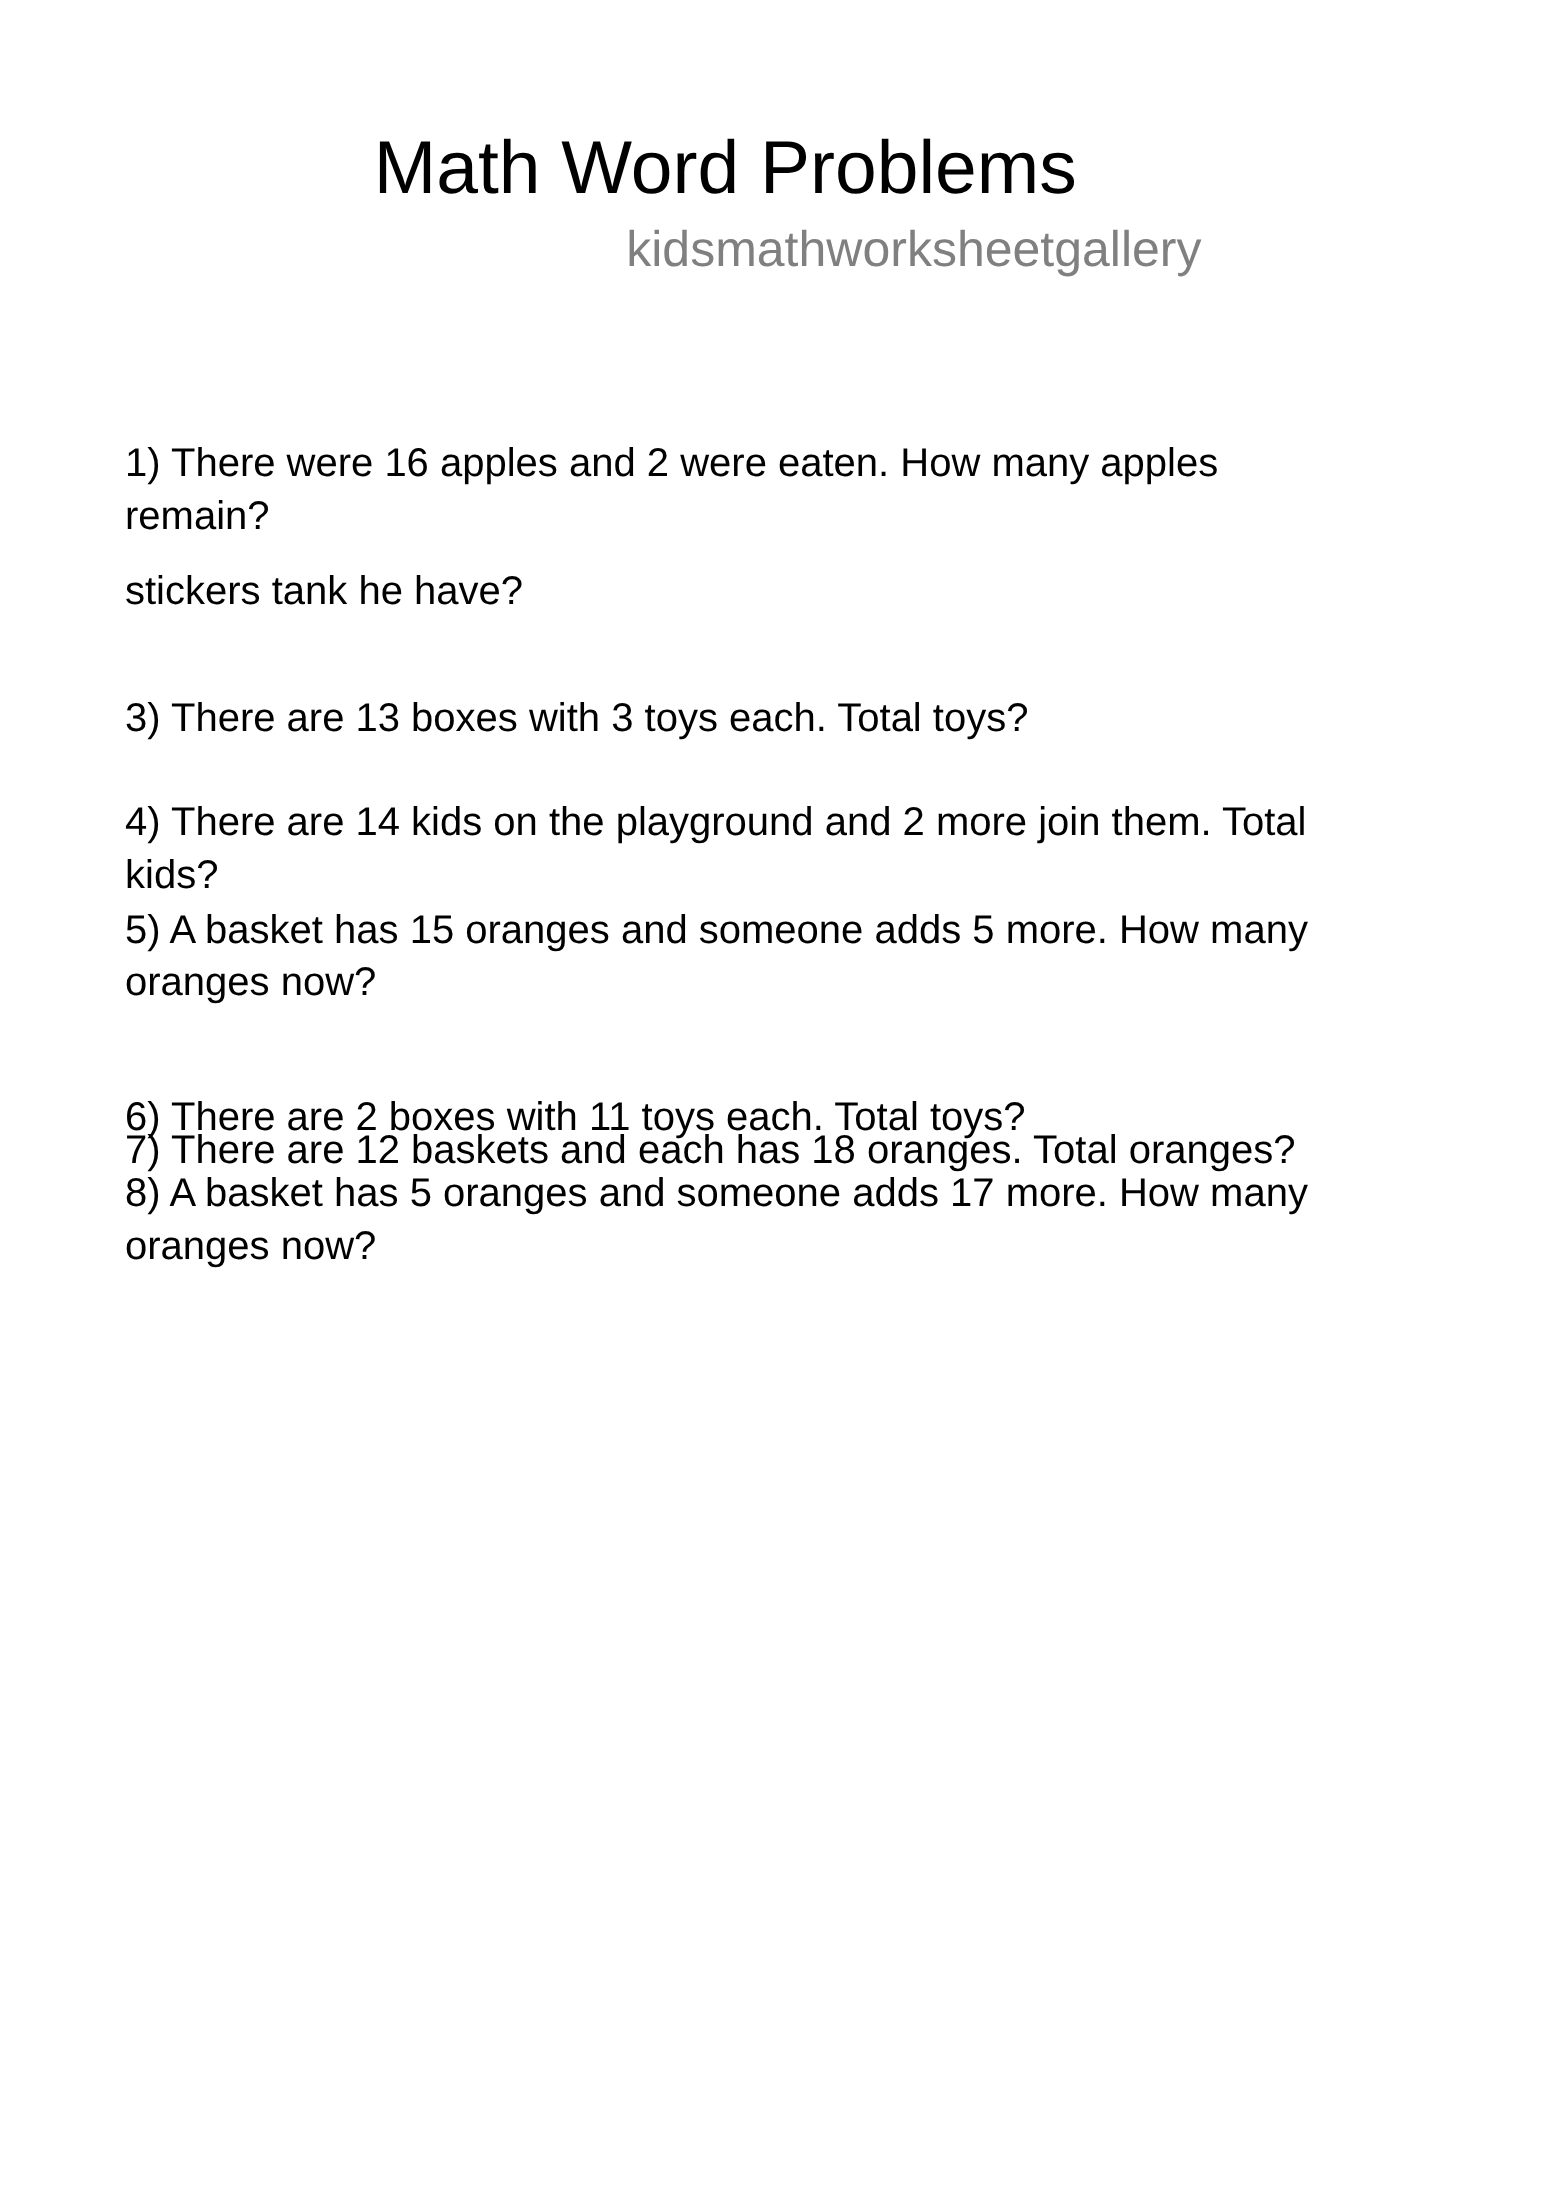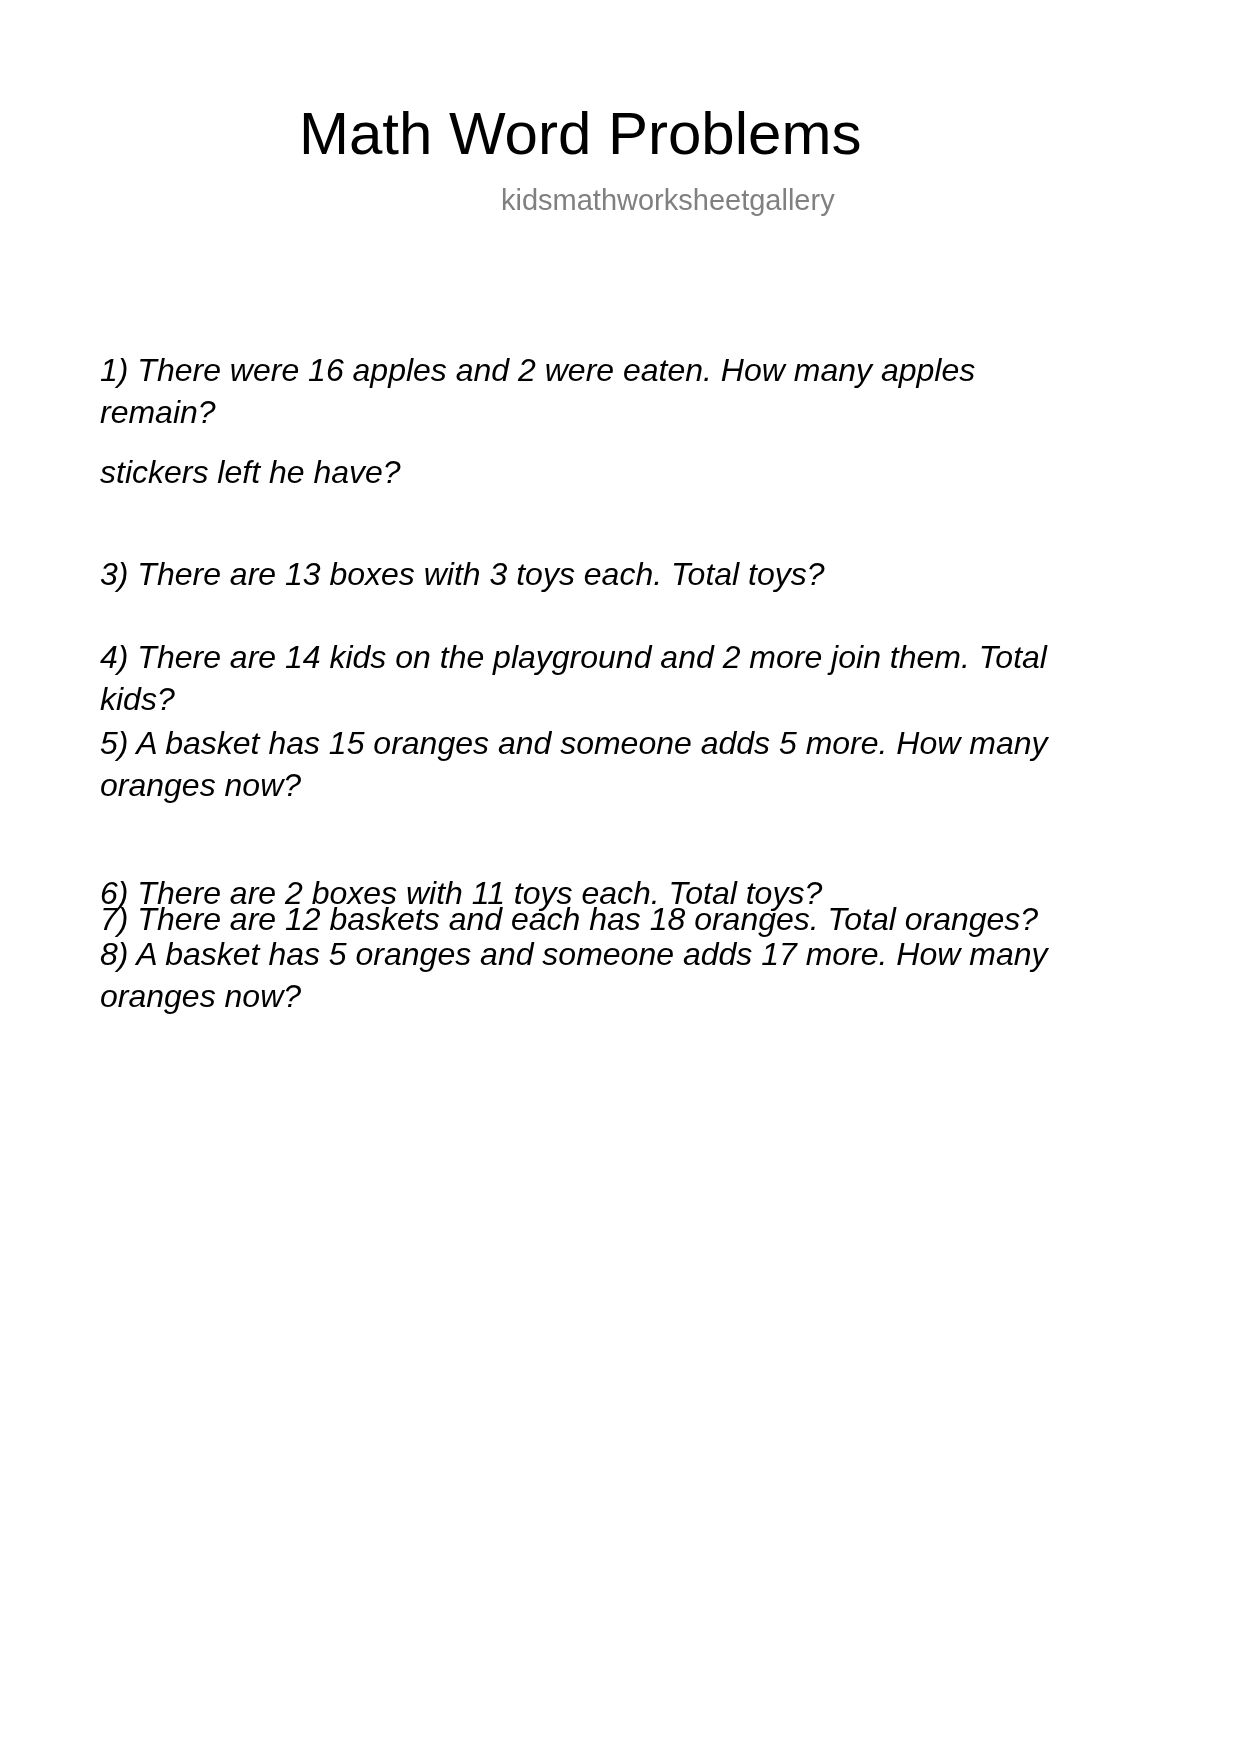--- a/index.html
+++ b/index.html
@@ -30,54 +30,53 @@
       line-height: 60px;
       white-space: nowrap;
       color: #000000;
       margin: 0;
       font-weight: normal;
     }
     .subtitle {
       position: absolute;
       left: 501px;
       top: 184px;
-      font-size: 29px;
+      font-size: 40px;
       line-height: 32px;
       white-space: nowrap;
       color: #808080;
     }
     .problem {
       position: absolute;
       left: 100px;
       width: 1100px;
       font-size: 32px;
       line-height: 42px;
       color: #000000;
     }
     .problem .line {
       display: block;
       white-space: nowrap;
-      font-style: italic;
     }
   </style>
 </head>
 <body>
 
 <div class="page">
 
   <h1 class="title">Math Word Problems</h1>
   <div class="subtitle">kidsmathworksheetgallery</div>
 
   <div class="problem" style="top:349px;">
     <span class="line">1) There were 16 apples and 2 were eaten. How many apples</span>
     <span class="line">remain?</span>
   </div>
 
   <div class="problem" style="top:451px;">
-    <span class="line">stickers left he have?</span>
+    <span class="line">stickers tank he have?</span>
   </div>
 
   <div class="problem" style="top:553px;">
     <span class="line">3) There are 13 boxes with 3 toys each. Total toys?</span>
   </div>
 
   <div class="problem" style="top:636px;">
     <span class="line">4) There are 14 kids on the playground and 2 more join them. Total</span>
     <span class="line">kids?</span>
   </div>

